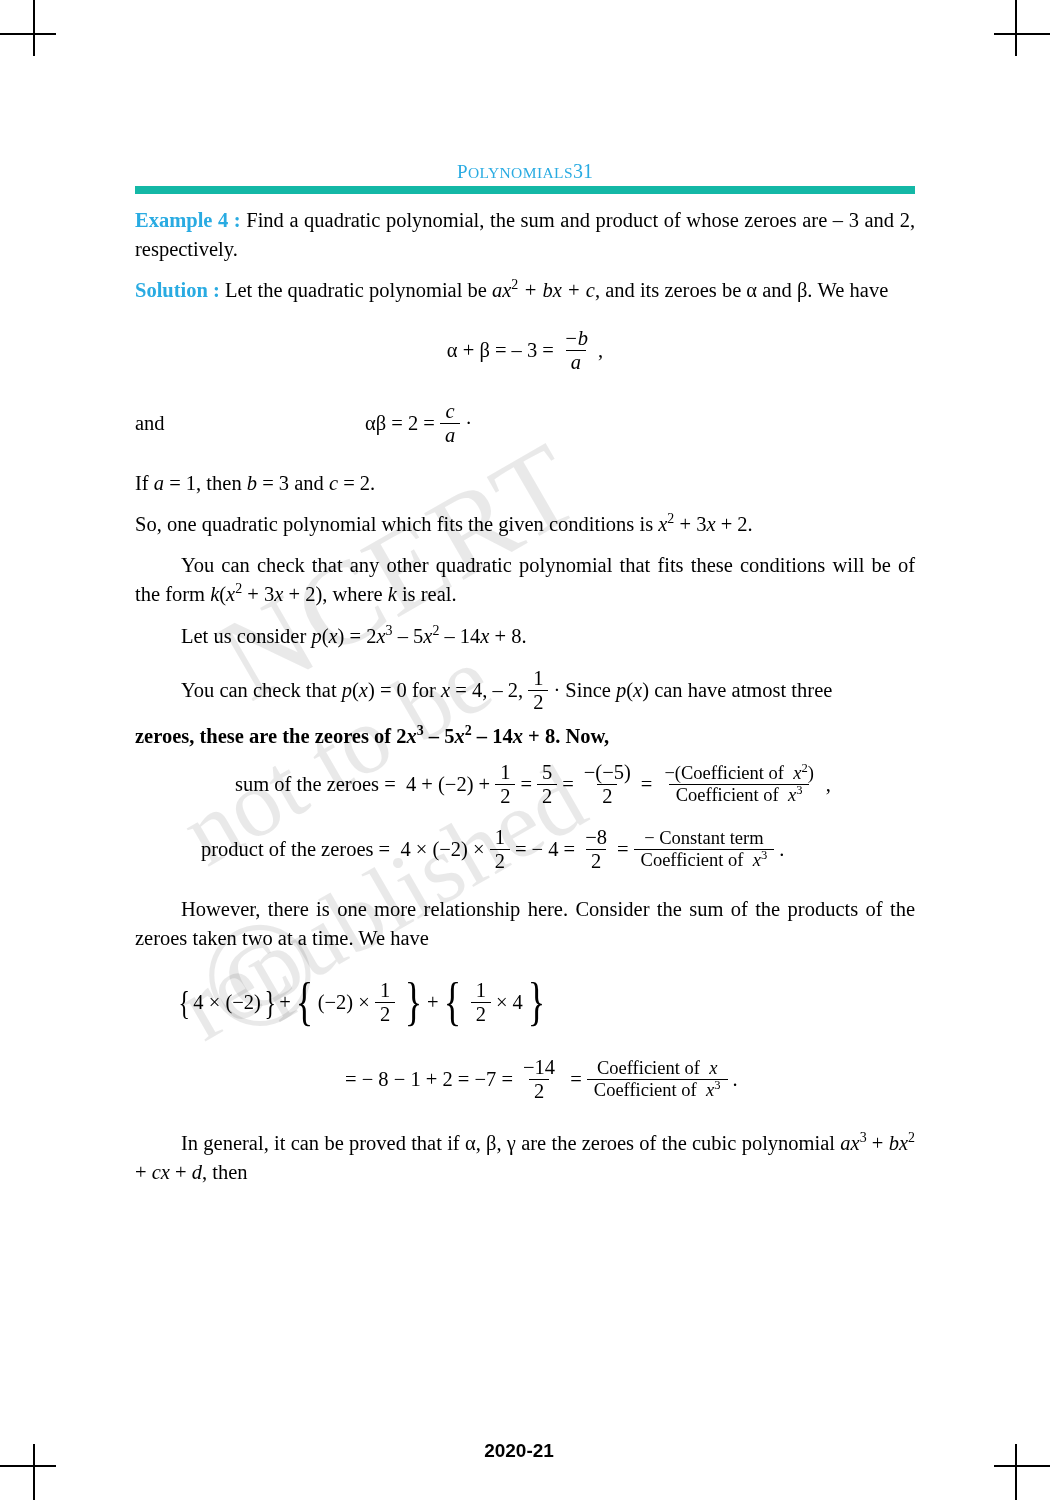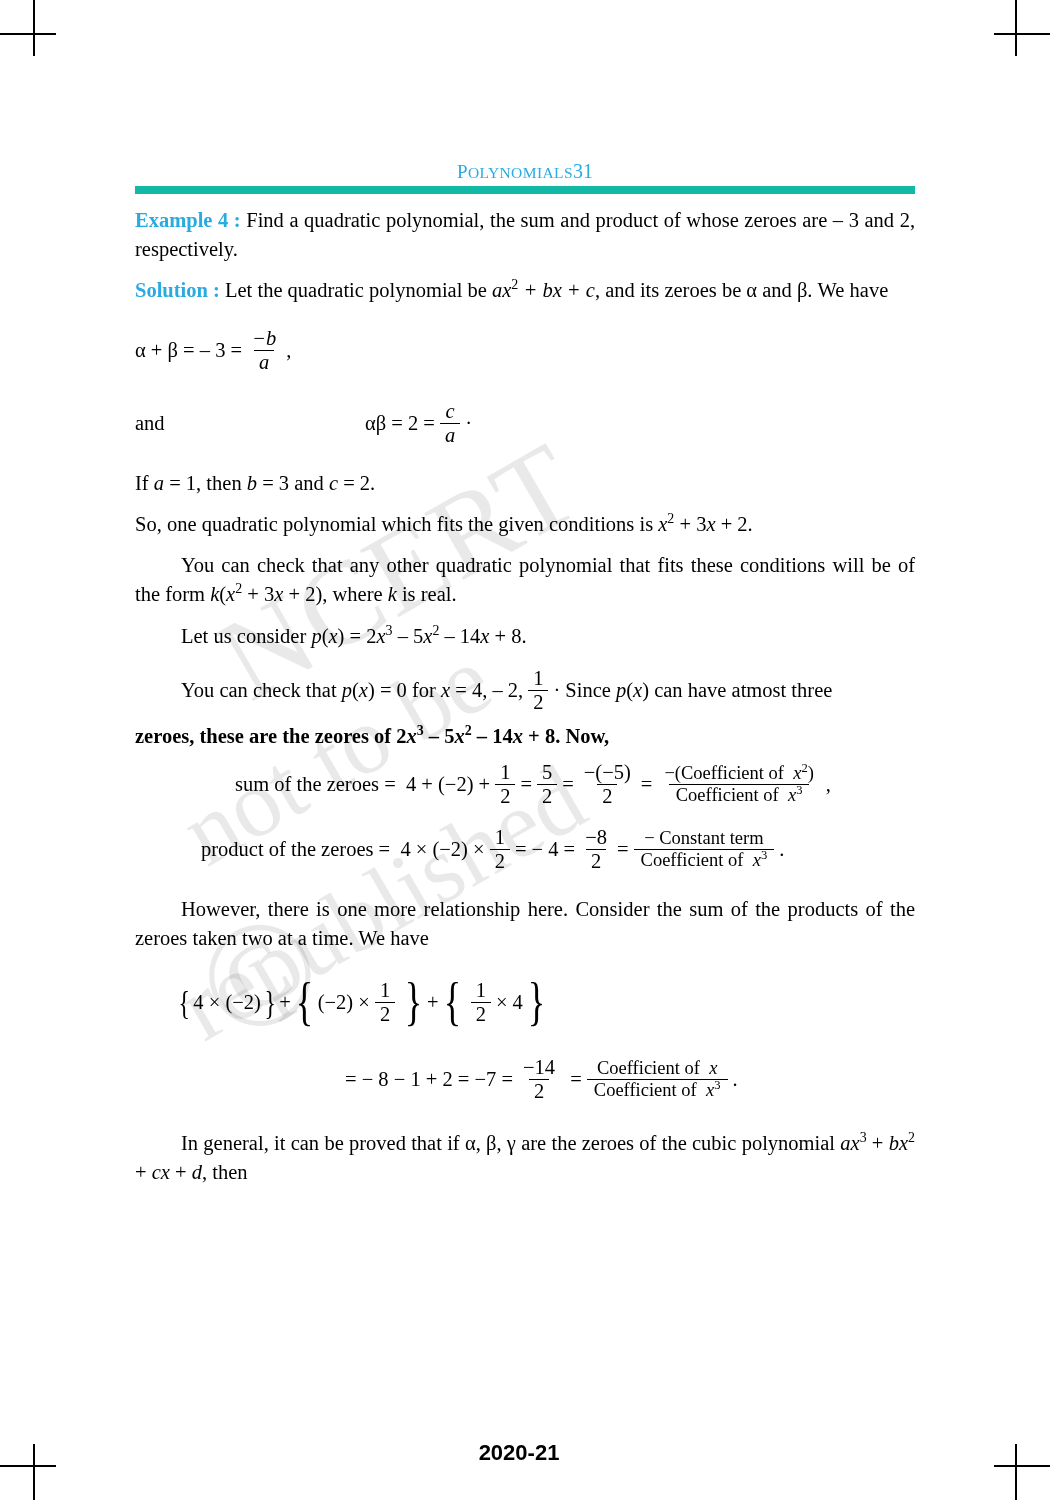--- a/index.html
+++ b/index.html
@@ -73,21 +73,21 @@
   .ital { font-style: italic; }
   sup { font-size: 0.68em; vertical-align: super; line-height: 0; }
 
   
   .mathrow {
     display: flex;
     align-items: center;
     font-size: 20.5px;
     margin-top: 14px;
   }
-  .mathrow.center { justify-content: flex-start; }
+  .mathrow.center { justify-content: center; }
   .mathrow .label { width: 230px; flex: none; }
   .mathline {
     display: inline-flex;
     align-items: center;
     white-space: nowrap;
   }
   .frac {
     display: inline-flex;
     flex-direction: column;
     align-items: center;
@@ -150,21 +150,21 @@
     font-size: 150px;
   }
 
   
   .footer {
     position: absolute;
     left: 0;
     right: 12px;
     top: 1440px;
     text-align: center;
-    font-size: 22px;
+    font-size: 19px;
     font-weight: bold;
     font-family: "Liberation Sans", sans-serif;
   }
 </style>
 </head>
 <body>
 
 <div class="crop crop-tl-h"></div>
 <div class="crop crop-tl-v"></div>
 <div class="crop crop-tr-h"></div>

